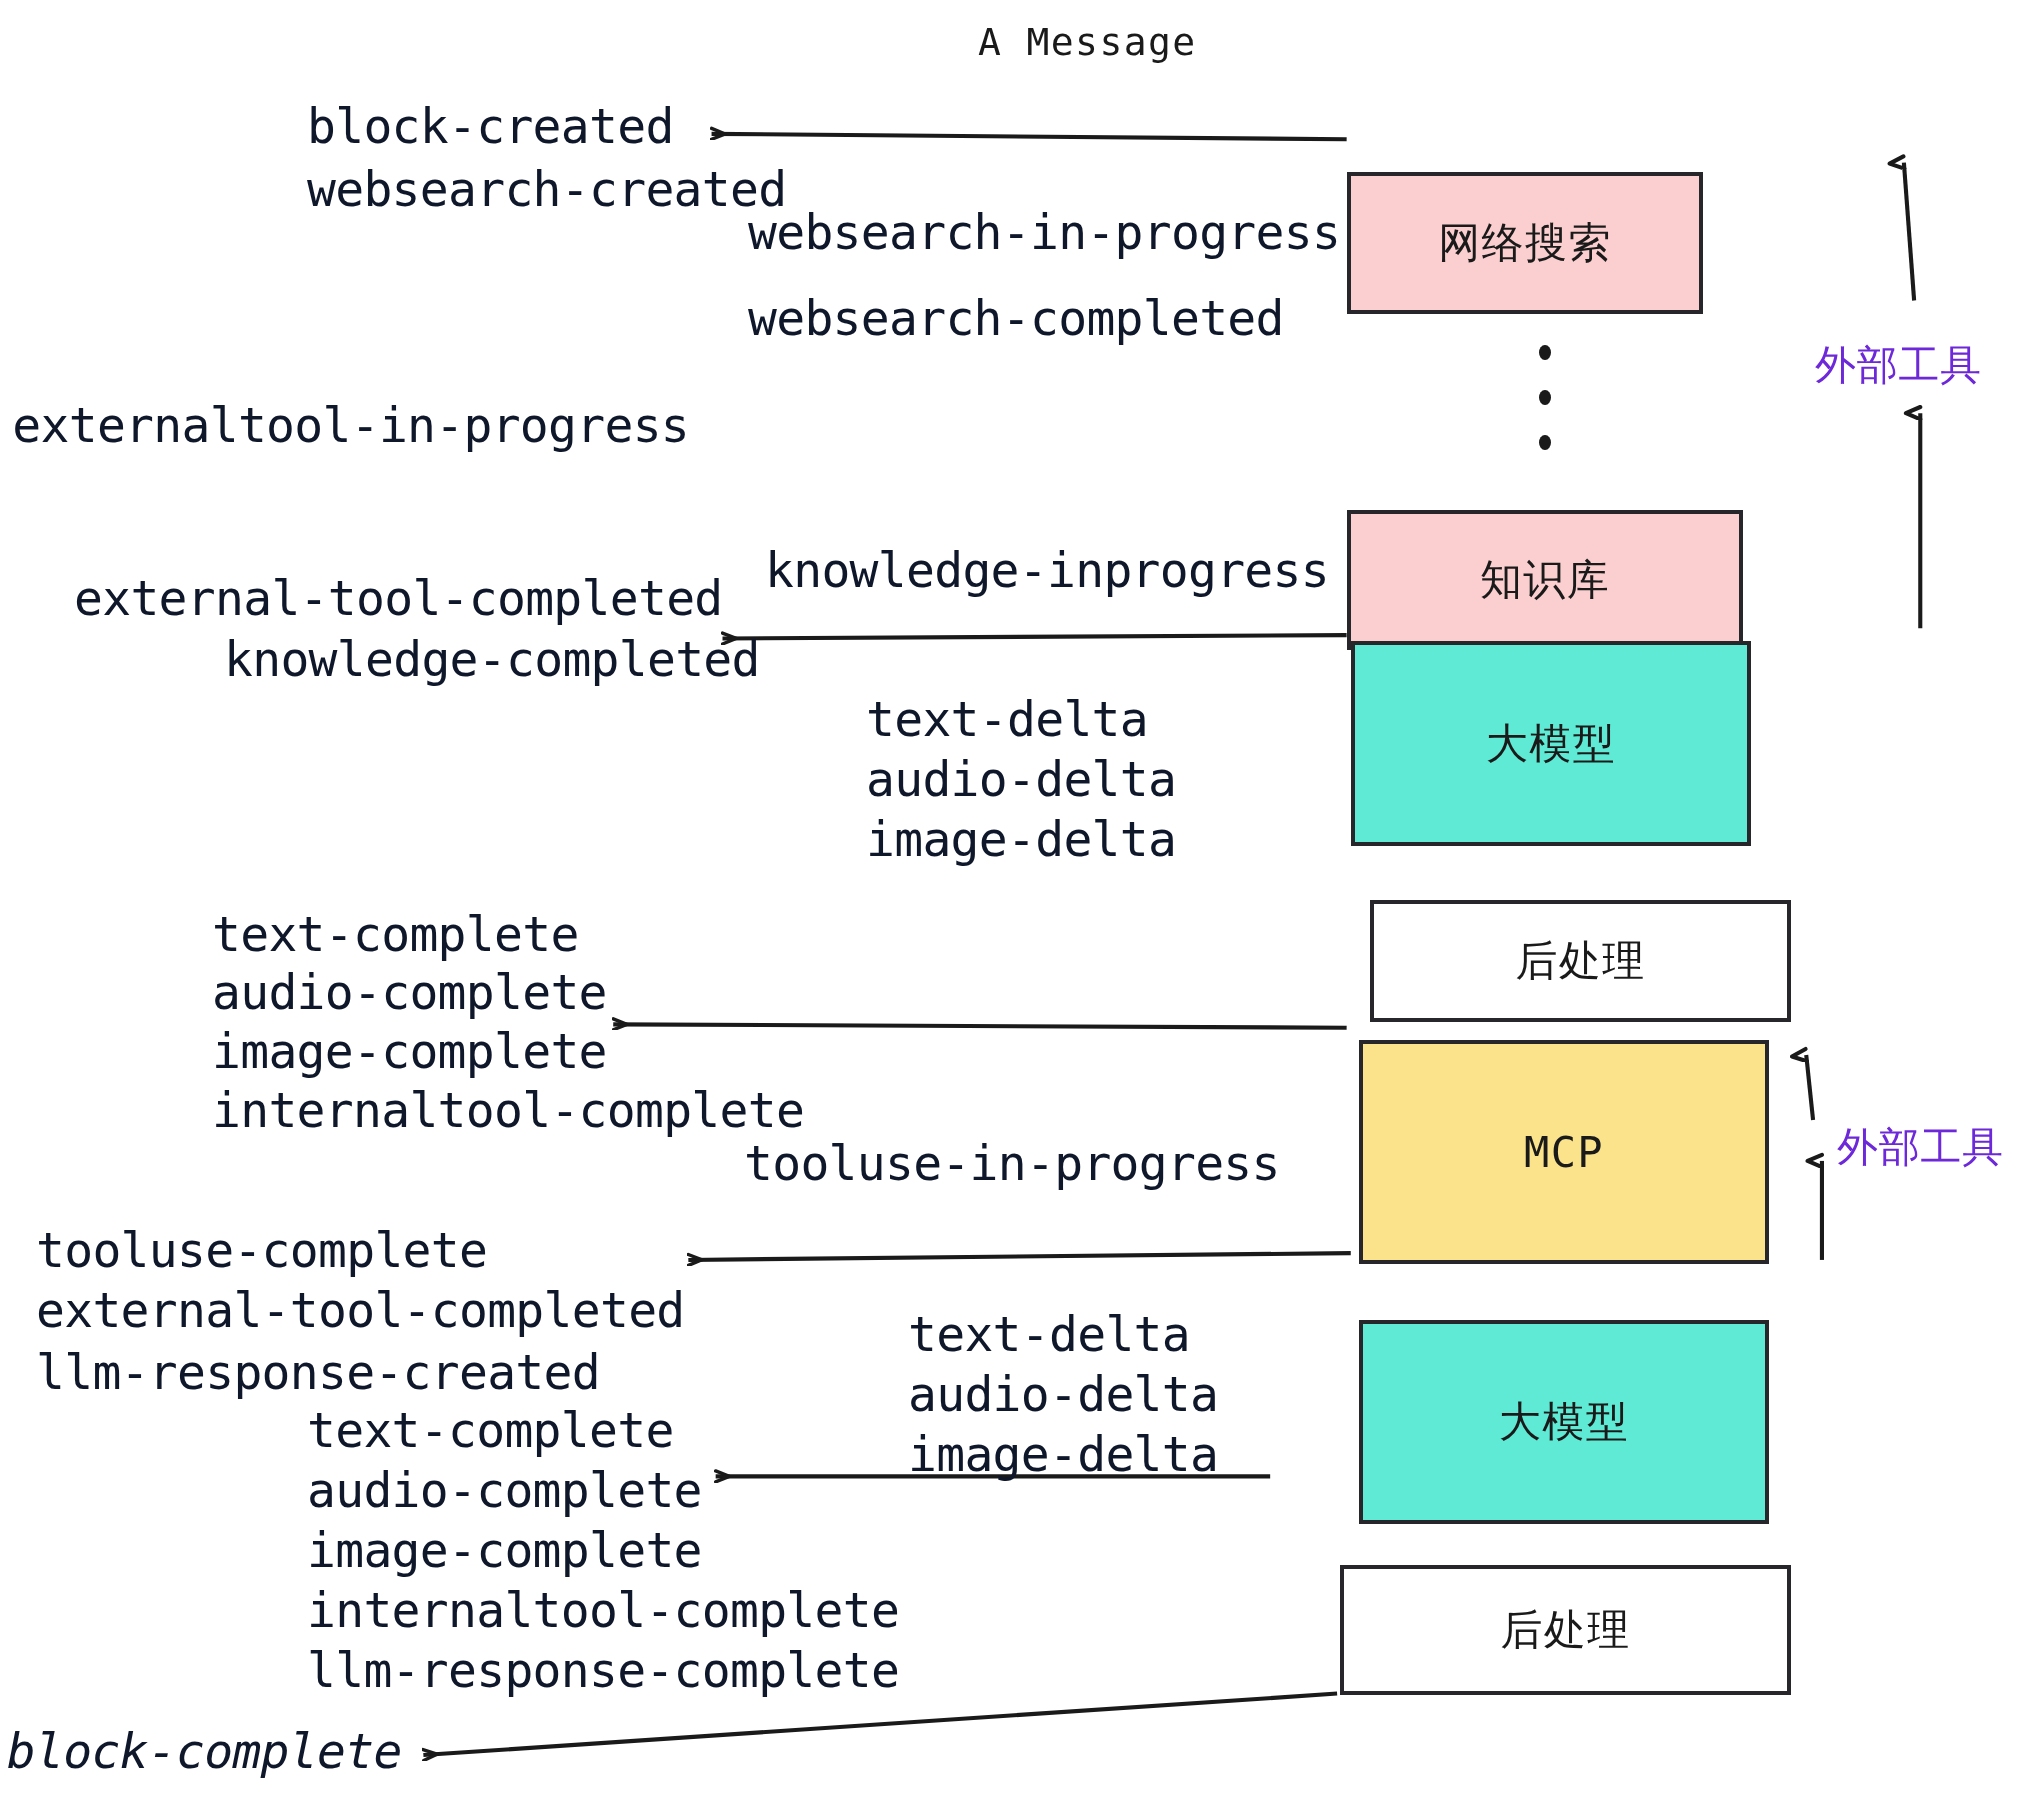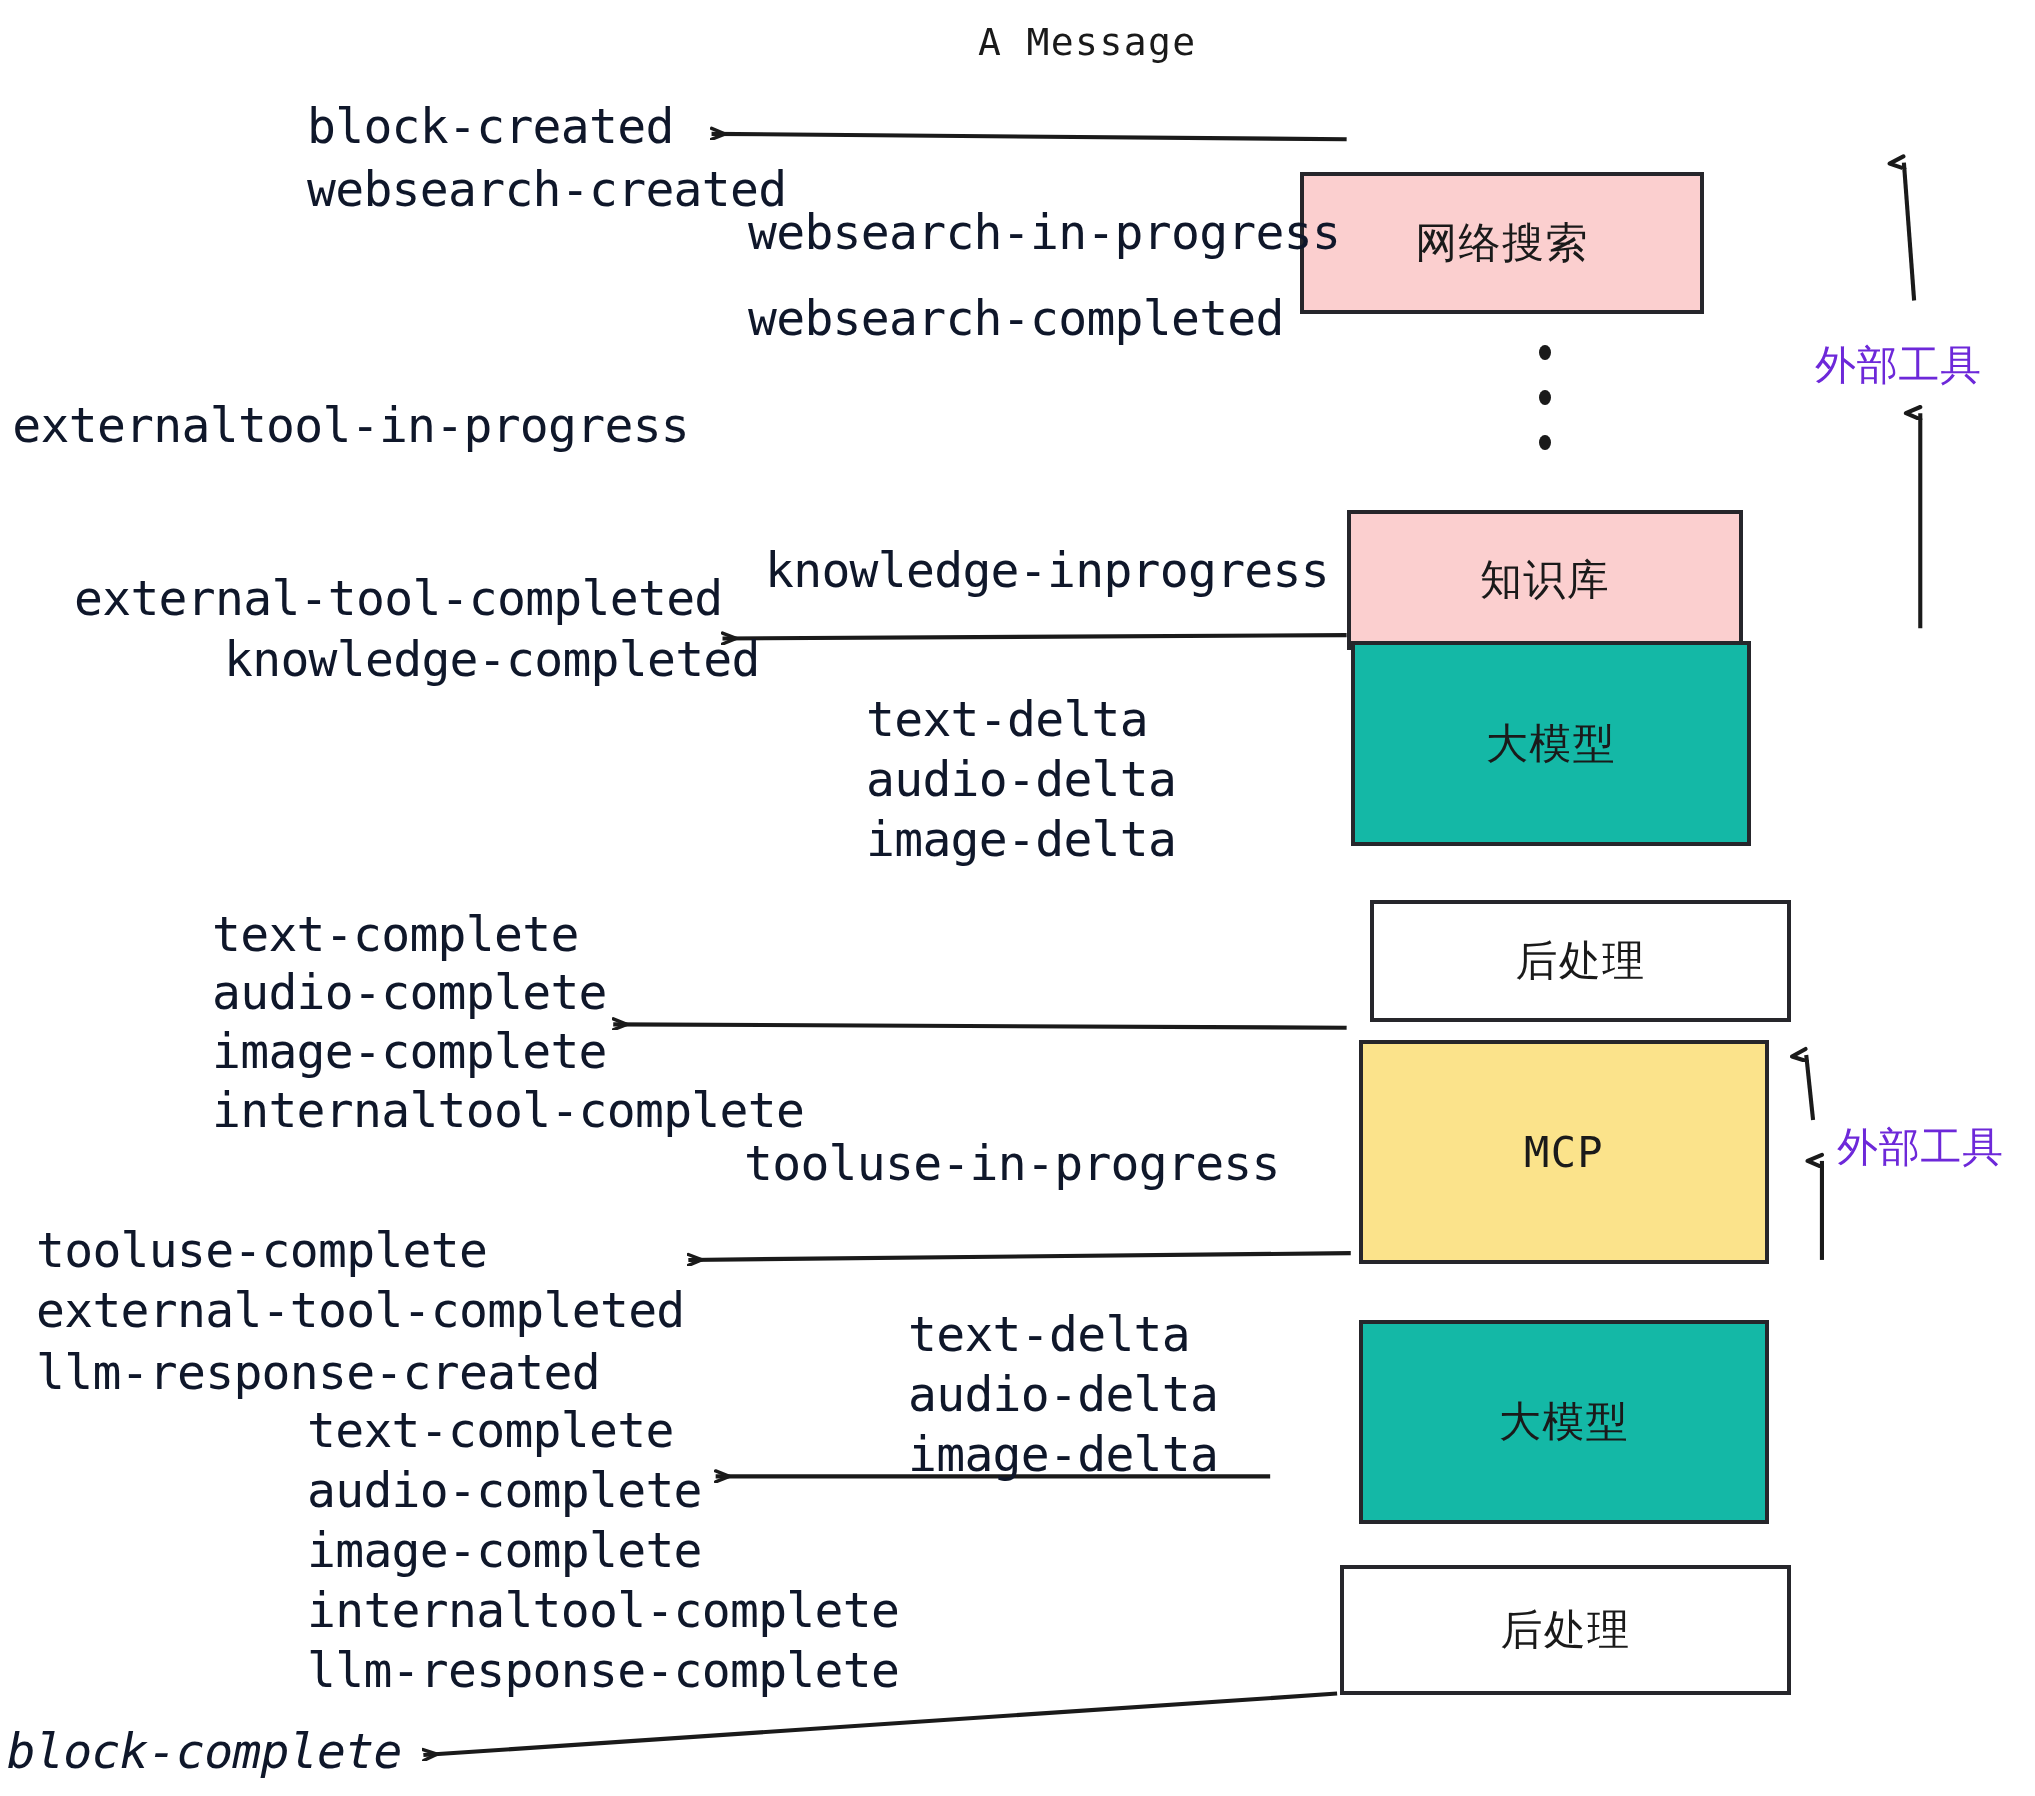--- a/index.html
+++ b/index.html
@@ -45,21 +45,21 @@
     align-items: center;
     justify-content: center;
   }
   .node span {
     font-family: "DejaVu Sans", "Liberation Sans", sans-serif;
     font-size: 42px;
     color: #1a1a1a;
     letter-spacing: 1.4px;
   }
   .node.pink   { background: #fbcfcf; }
-  .node.green  { background: #14b8a6; }
+  .node.green  { background: #5eead4; }
   .node.yellow { background: #fbe38b; }
   .node.white  { background: #ffffff; }
 
   
   .grouplabel {
     position: absolute;
     font-family: "DejaVu Sans", "Liberation Sans", sans-serif;
     font-size: 41px;
     color: #6d28d9;
     white-space: nowrap;
@@ -137,21 +137,21 @@
       <line x1="2803" y1="440" x2="2788" y2="238" stroke="#1a1a1a" stroke-width="6" marker-end="url(#ahup)"></line>
       <line x1="2812" y1="605" x2="2812" y2="920" stroke="#1a1a1a" stroke-width="6" marker-end="url(#ahup)" transform="rotate(180 2812 762.5)"></line>
     </g>
 
     <g>
       <line x1="2655" y1="1640" x2="2645" y2="1545" stroke="#1a1a1a" stroke-width="6" marker-end="url(#ahup)"></line>
       <line x1="2668" y1="1700" x2="2668" y2="1845" stroke="#1a1a1a" stroke-width="6" marker-end="url(#ahup)" transform="rotate(180 2668 1772.5)"></line>
     </g>
   </svg>
 
-  <div class="node pink" style="left:1300px; top:172px; width:404px; height:142px;">
+  <div class="node pink" style="left:1347px; top:172px; width:356px; height:142px;">
     <span>网络搜索</span>
   </div>
 
   <div class="node pink" style="left:1347px; top:510px; width:396px; height:140px;">
     <span>知识库</span>
   </div>
 
   <div class="node green" style="left:1351px; top:641px; width:400px; height:205px;">
     <span>大模型</span>
   </div>

